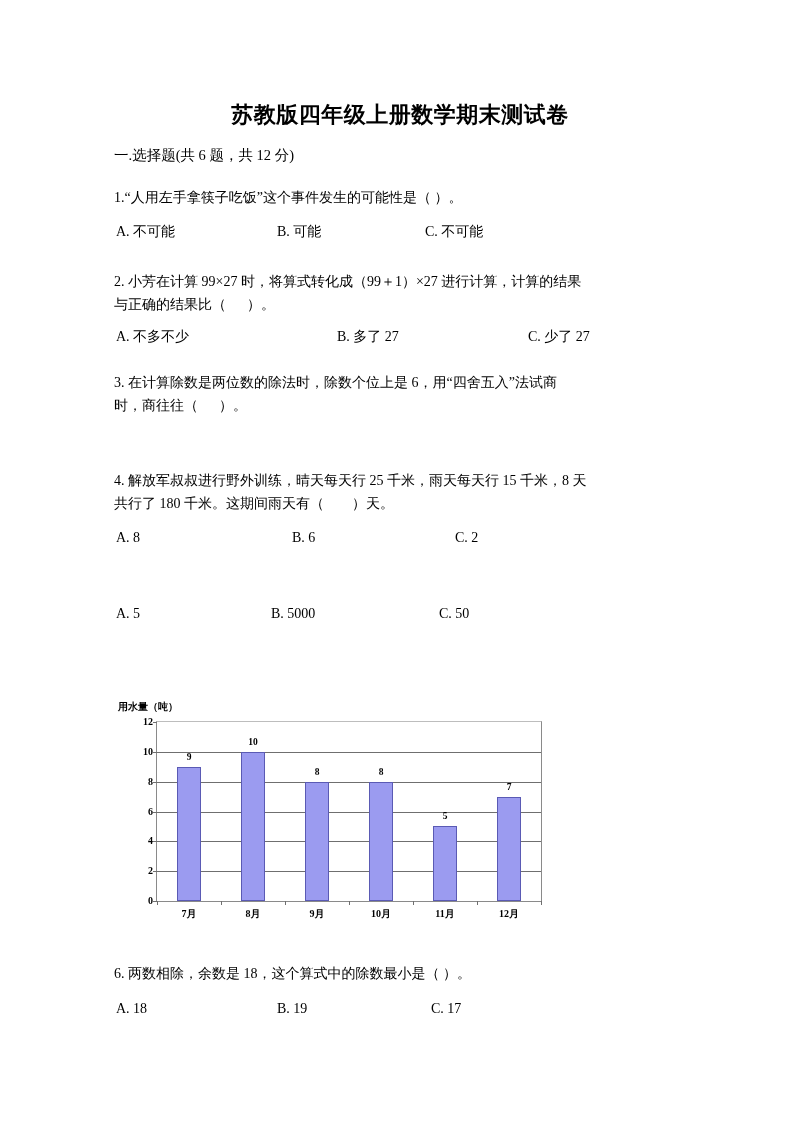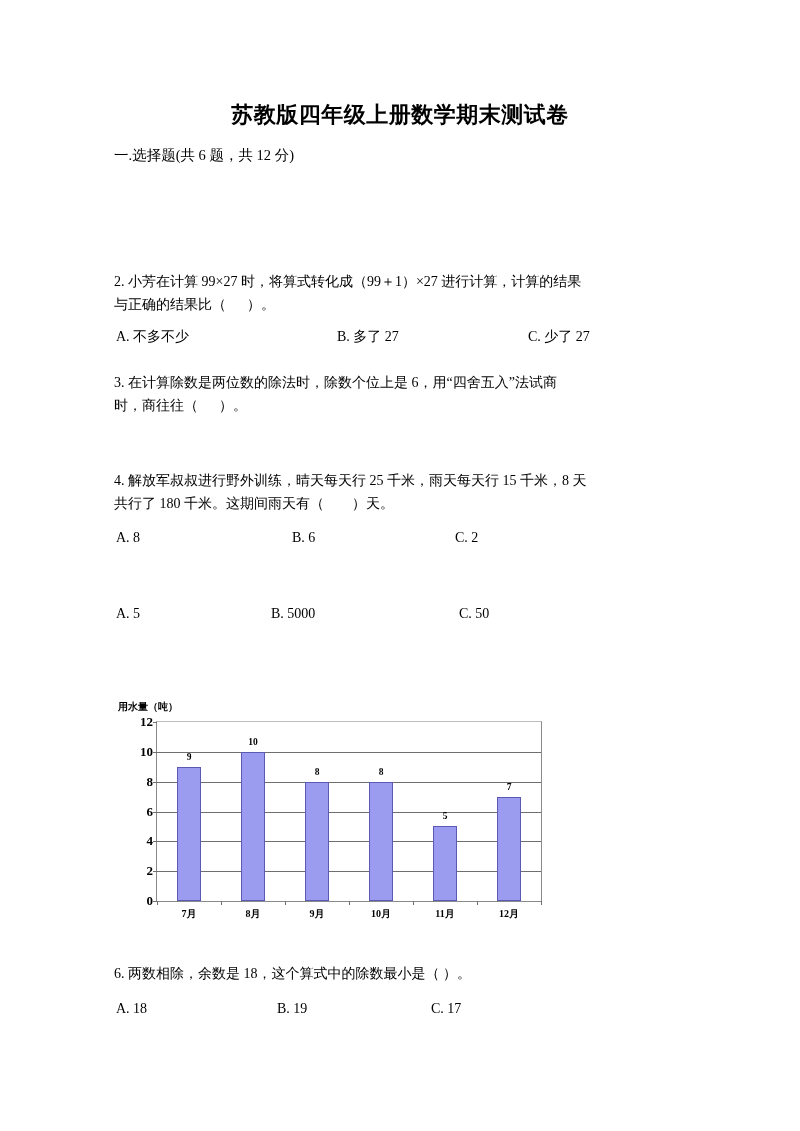--- a/index.html
+++ b/index.html
@@ -102,21 +102,21 @@
   .gridline {
     position: absolute;
     left: 0;
     width: 100%;
     height: 0;
     border-top: 1px solid #6f6f6f;
   }
   .ytick-label {
     position: absolute;
     right: 0;
-    font-size: 13px;
+    font-size: 10px;
     line-height: 9.5px;
     text-align: right;
     width: 36px;
     font-weight: bold;
     font-family: "Liberation Serif", "DejaVu Serif", serif;
   }
   .ytick-mark {
     position: absolute;
     left: -4px;
     width: 4px;
@@ -157,20 +157,28 @@
 </style>
 </head>
 <body>
 
 <div class="page">
 
   <div class="doc-title">苏教版四年级上册数学期末测试卷</div>
 
   <div class="section-head">一.选择题(共 6 题，共 12 分)</div>
 
+  <div class="q-block" style="top:186px;">
+    <div class="q-stem nowrap">1.“人用左手拿筷子吃饭”这个事件发生的可能性是（        ）。</div>
+    <div class="opt-row" style="margin-top:14px;">
+      <span class="opt" style="left:2px;">A. 不可能</span>
+      <span class="opt" style="left:163px;">B. 可能</span>
+      <span class="opt" style="left:311px;">C. 不可能</span>
+    </div>
+  </div>
 
   <div class="q-block" style="top:270px;">
     <div class="q-stem">2. 小芳在计算 99×27 时，将算式转化成（99＋1）×27 进行计算，计算的结果
 与正确的结果比（      ）。</div>
     <div class="opt-row" style="margin-top:12px;">
       <span class="opt" style="left:2px;">A. 不多不少</span>
       <span class="opt" style="left:223px;">B. 多了 27</span>
       <span class="opt" style="left:414px;">C. 少了 27</span>
     </div>
   </div>
@@ -187,21 +195,21 @@
       <span class="opt" style="left:2px;">A. 8</span>
       <span class="opt" style="left:178px;">B. 6</span>
       <span class="opt" style="left:341px;">C. 2</span>
     </div>
   </div>
 
   <div class="q-block" style="top:570px;">
     <div class="opt-row" style="margin-top:36px;">
       <span class="opt" style="left:2px;">A. 5</span>
       <span class="opt" style="left:157px;font-family:Liberation Serif, serif;">B. 5000</span>
-      <span class="opt" style="left:325px;margin-left:20px;">C. 50</span>
+      <span class="opt" style="left:325px;">C. 50</span>
     </div>
   </div>
 
   <div class="chart-wrap">
     <div class="chart-ytitle">用水量（吨）</div>
     <div class="plot" id="plot-area">
         <div class="ytick-mark" style="top: 179px;"></div>
         <div class="ytick-label" style="top: 174px; left: -40px;">0</div>
         <div class="gridline" style="top: 149.167px;"></div>
         <div class="ytick-mark" style="top: 149.167px;"></div>

